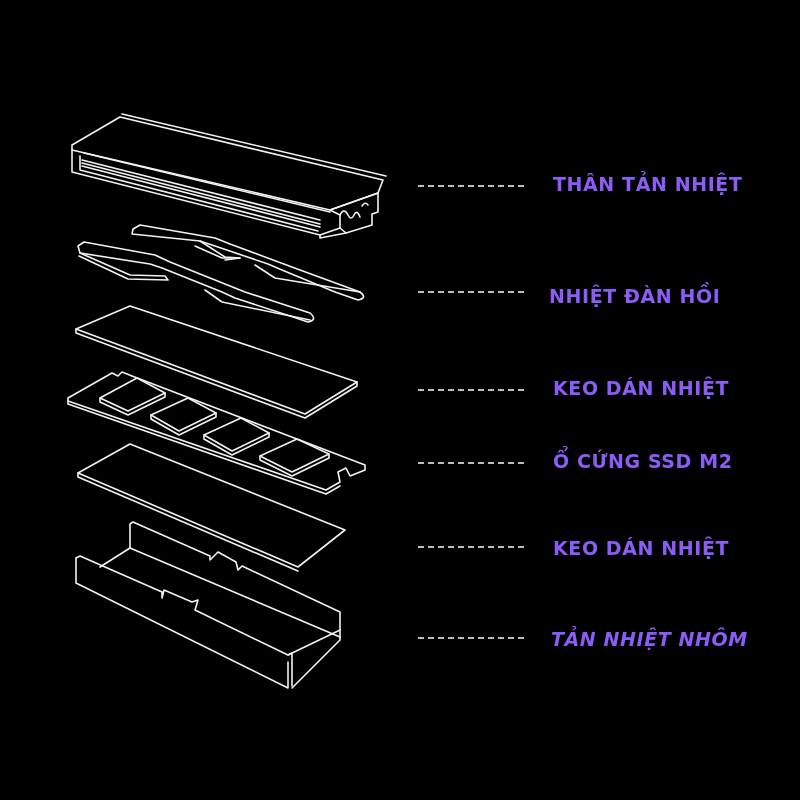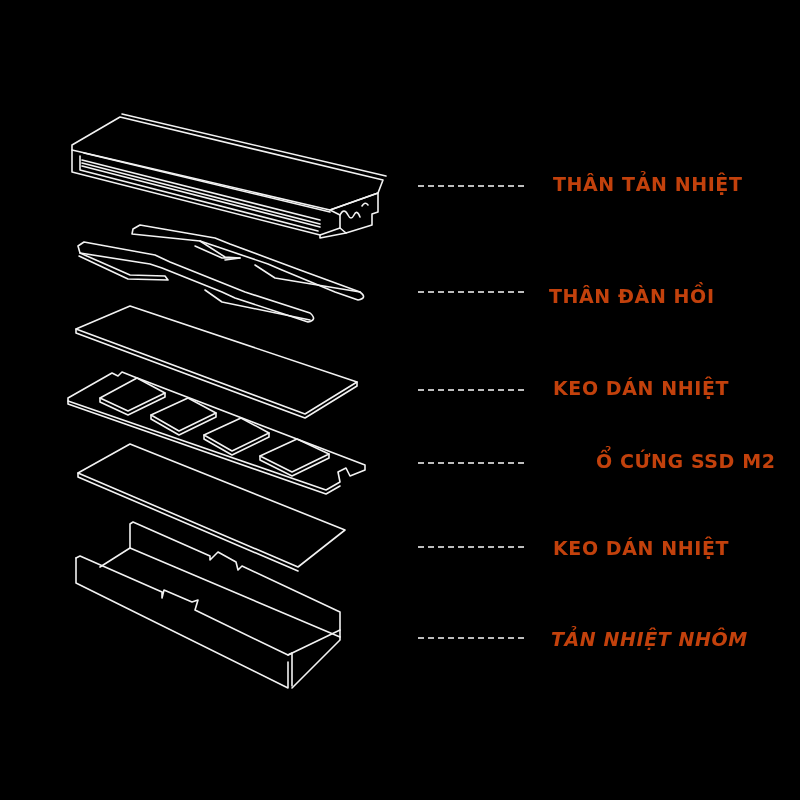--- a/index.html
+++ b/index.html
@@ -1,21 +1,21 @@
 <!DOCTYPE html>
 <html><head>
   <meta charset="utf-8">
   <style>
     html, body { margin: 0; padding: 0; background: #000; }
     body { width: 800px; height: 800px; position: relative; overflow: hidden; font-family: "DejaVu Sans", sans-serif; }
     .art { position: absolute; left: 0; top: 0; width: 800px; height: 800px; }
     .art path, .art polyline, .art polygon, .art line { fill: none; stroke: #f2f2f2; stroke-width: 1.6; stroke-linejoin: round; stroke-linecap: round; }
     .row { position: absolute; left: 418px; height: 24px; display: flex; align-items: center; }
     .leader { width: 106px; height: 0; border-top: 2px dashed #bdbdbd; margin-right: 0; }
-    .label { position: absolute; color: #c2410c; font-weight: bold; font-size: 19px; letter-spacing: 0.6px; white-space: nowrap; }
+    .label { position: absolute; color: #8b5cf6; font-weight: bold; font-size: 19px; letter-spacing: 0.6px; white-space: nowrap; }
   </style>
 </head>
 <body>
 
 <svg class="art" viewBox="0 0 800 800">
 
   <g>
     <polygon points="72,145 120,117 383,180 378,193 330,210 72,150"></polygon>
     <polyline points="122,114 386,176"></polyline>
     <polyline points="72,150 72,172 320,235 340,228"></polyline>
@@ -81,31 +81,31 @@
 </svg>
 
 <div class="row" style="top:174px;">
     <div class="leader"></div>
   </div>
 <div class="label" style="left:553px; top:173px;">THÂN TẢN NHIỆT</div>
 
 <div class="row" style="top:280px;">
     <div class="leader"></div>
   </div>
-<div class="label" style="left:549px; top:285px;">THÂN ĐÀN HỒI</div>
+<div class="label" style="left:549px; top:285px;">NHIỆT ĐÀN HỒI</div>
 
 <div class="row" style="top:378px;">
     <div class="leader"></div>
   </div>
 <div class="label" style="left:553px; top:377px;">KEO DÁN NHIỆT</div>
 
 <div class="row" style="top:451px;">
     <div class="leader"></div>
   </div>
-<div class="label" style="left:553px; top:450px;margin-left:43px;">Ổ CỨNG SSD M2</div>
+<div class="label" style="left:553px; top:450px;">Ổ CỨNG SSD M2</div>
 
 <div class="row" style="top:535px;">
     <div class="leader"></div>
   </div>
 <div class="label" style="left:553px; top:537px;">KEO DÁN NHIỆT</div>
 
 <div class="row" style="top:626px;">
     <div class="leader"></div>
   </div>
 <div class="label" style="left:551px; top:628px;font-style:italic;">TẢN NHIỆT NHÔM</div>

